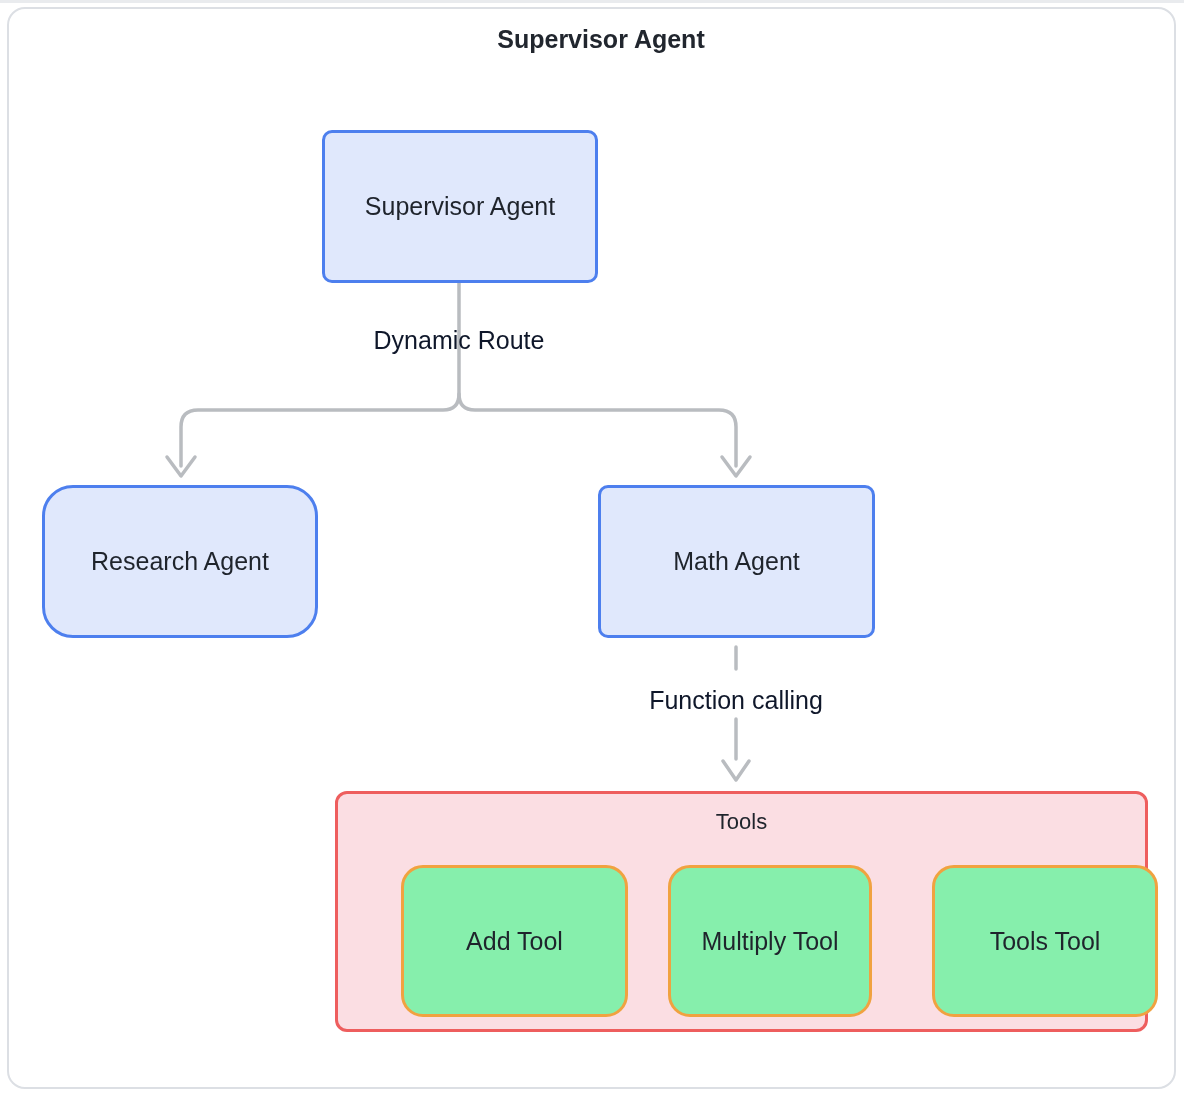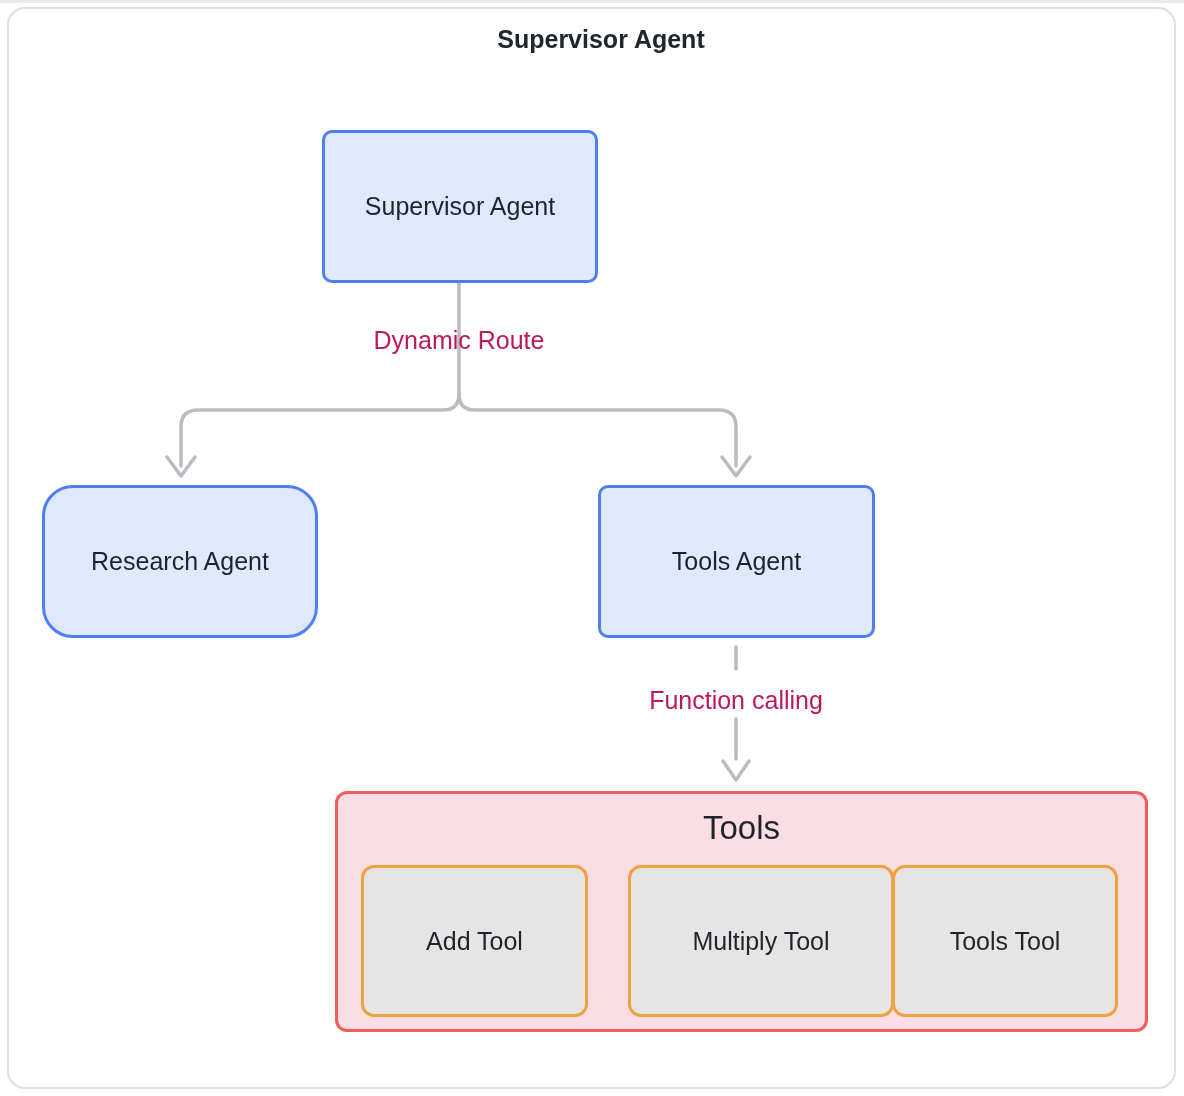--- a/index.html
+++ b/index.html
@@ -47,49 +47,50 @@
     font-size: 25px;
     color: #1f242c;
     text-align: center;
   }
   .agent-node {
     background: #e0e8fc;
     border: 3px solid #4d7fee;
     border-radius: 10px;
   }
   .tool-node {
-    background: #e5e5e5;
+    background: #86efac;
     border: 3px solid #f0a240;
-    border-radius: 13px;
+    border-radius: 22px;
+    margin-left: 40px;
   }
   .node-supervisor { left: 322px; top: 130px; width: 276px; height: 153px; }
   .node-research   { left: 42px;  top: 485px; width: 276px; height: 153px; border-radius: 31px; }
   .node-math       { left: 598px; top: 485px; width: 277px; height: 153px; }
   .tools-container {
     position: absolute; left: 335px; top: 791px;
     width: 813px; height: 241px;
     box-sizing: border-box;
     background: #fbdee3;
     border: 3px solid #ee5e5e;
     border-radius: 12px;
   }
   .tools-title {
     position: absolute; left: 0; top: 15px;
     width: 100%;
     text-align: center;
-    font-size: 33px;
+    font-size: 22px;
     color: #1f242c;
   }
   .node-add      { left: 361px; top: 865px; width: 227px; height: 152px; }
-  .node-multiply { left: 628px; top: 865px; width: 266px; height: 152px; }
+  .node-multiply { left: 628px; top: 865px; width: 204px; height: 152px; }
   .node-divide   { left: 892px; top: 865px; width: 226px; height: 152px; }
   .edge-label {
     position: absolute;
     font-size: 25px;
-    color: #be185d;
+    color: #0f172a;
     text-align: center;
   }
   .label-dynamic-route   { left: 309px; top: 326px; width: 300px; }
   .label-function-calling{ left: 586px; top: 686px; width: 300px; }
 </style>
 </head>
 <body>
 
 <div class="top-strip"></div>
 
@@ -113,21 +114,21 @@
 
 <div class="edge-label label-dynamic-route">
   <span>Dynamic Route</span>
 </div>
 
 <div class="node agent-node node-research">
   <span>Research Agent</span>
 </div>
 
 <div class="node agent-node node-math">
-  <span>Tools Agent</span>
+  <span>Math Agent</span>
 </div>
 
 <div class="edge-label label-function-calling">
   <span>Function calling</span>
 </div>
 
 <div class="tools-container">
   <div class="tools-title">Tools</div>
 </div>
 

